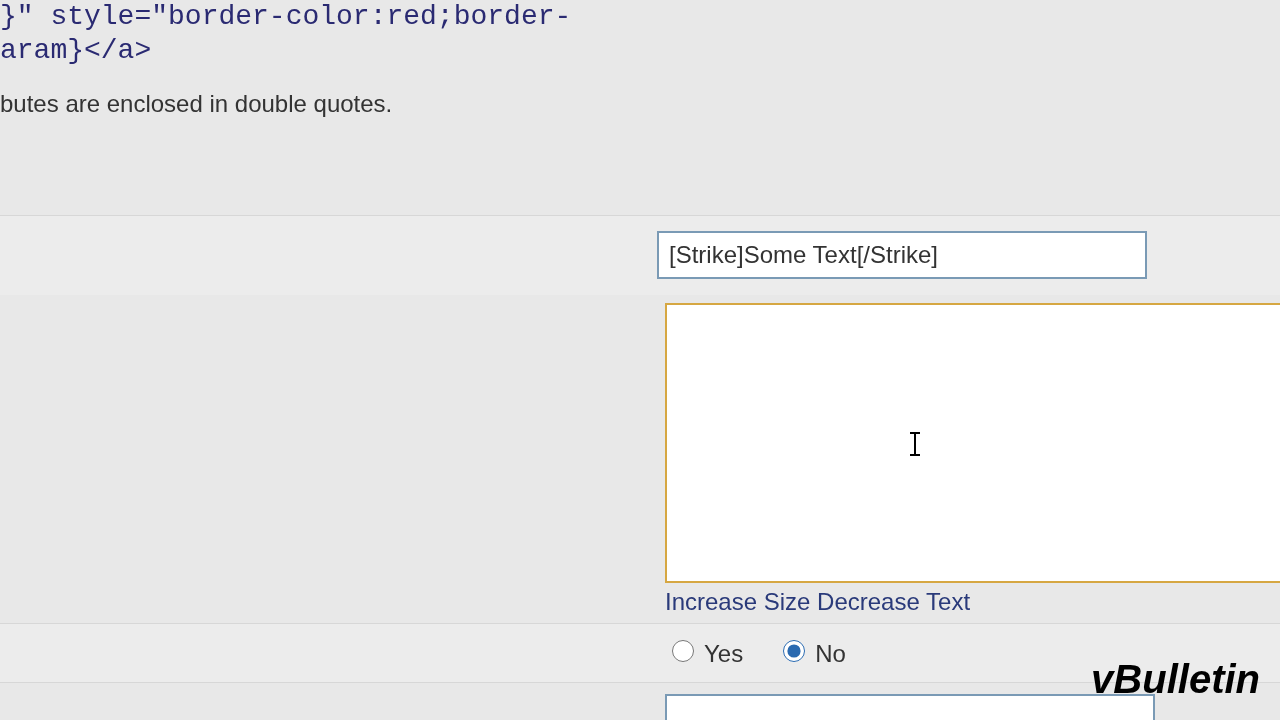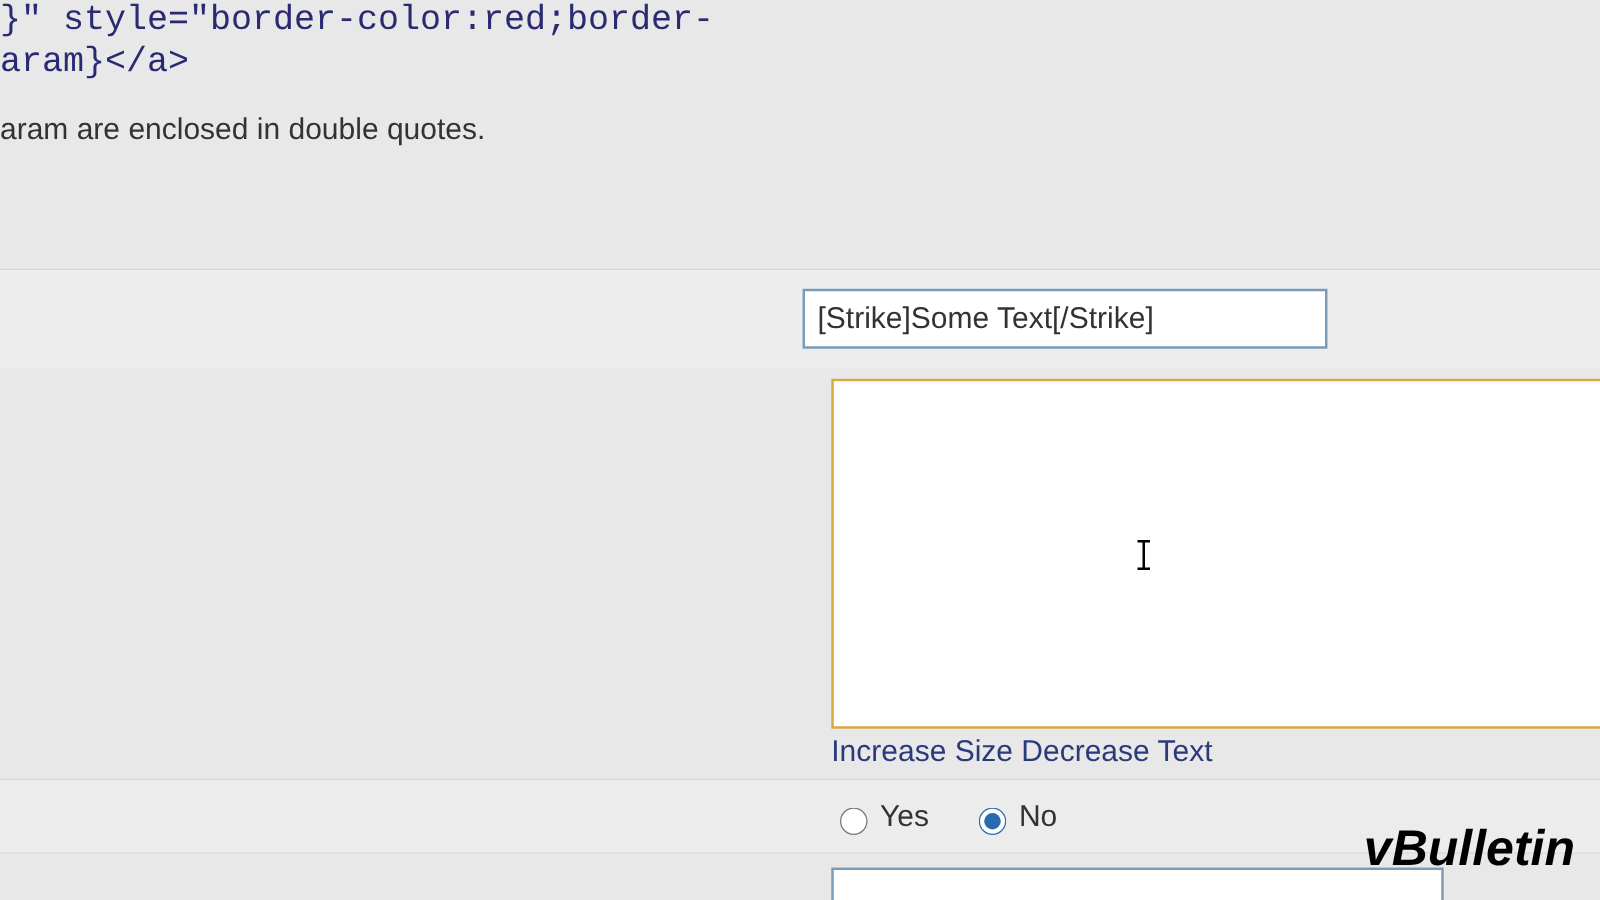--- a/index.html
+++ b/index.html
@@ -23,22 +23,22 @@
   .hint {
     position: absolute;
     top: 90px;
     left: 0;
     color: #333;
     font-size: 24px;
   }
   .title-input {
     position: absolute;
     top: 231px;
-    left: 642px;
-    width: 420px;
+    left: 657px;
+    width: 490px;
     height: 48px;
     background: #fff;
     border: 2px solid #7a9ab5;
     font-family: Verdana, Arial, sans-serif;
     font-size: 24px;
     color: #333;
     padding: 0 10px;
   }
   .big-textarea {
     position: absolute;
@@ -64,21 +64,21 @@
   .size-links a {
     color: #2a3a7a;
     cursor: pointer;
   }
   .radio-row {
     position: absolute;
     top: 640px;
     left: 672px;
     font-size: 24px;
     display: flex;
-    align-items: flex-end;
+    align-items: flex-start;
     gap: 10px;
   }
   .radio-row input[type="radio"] {
     width: 22px;
     height: 22px;
     accent-color: #2a6ab0;
   }
   .radio-row label { margin-right: 30px; }
   .bottom-input {
     position: absolute;
@@ -141,21 +141,21 @@
 <body>
 
 <div class="stripe stripe-1"></div>
 <div class="stripe stripe-2"></div>
 <div class="stripe stripe-3"></div>
 <div class="stripe stripe-4"></div>
 <div class="stripe stripe-5"></div>
 
 <pre class="code-frag">}" style="border-color:red;border-
 aram}&lt;/a&gt;</pre>
-<div class="hint">aram are enclosed in double quotes.</div>
+<div class="hint">butes are enclosed in double quotes.</div>
 
 <input class="title-input" type="text" value="[Strike]Some Text[/Strike]" style="">
 
 <textarea class="big-textarea" style=""></textarea>
 
 <div class="size-links">
   <a>Increase Size</a>
   <a>Decrease Text</a>
 </div>
 

